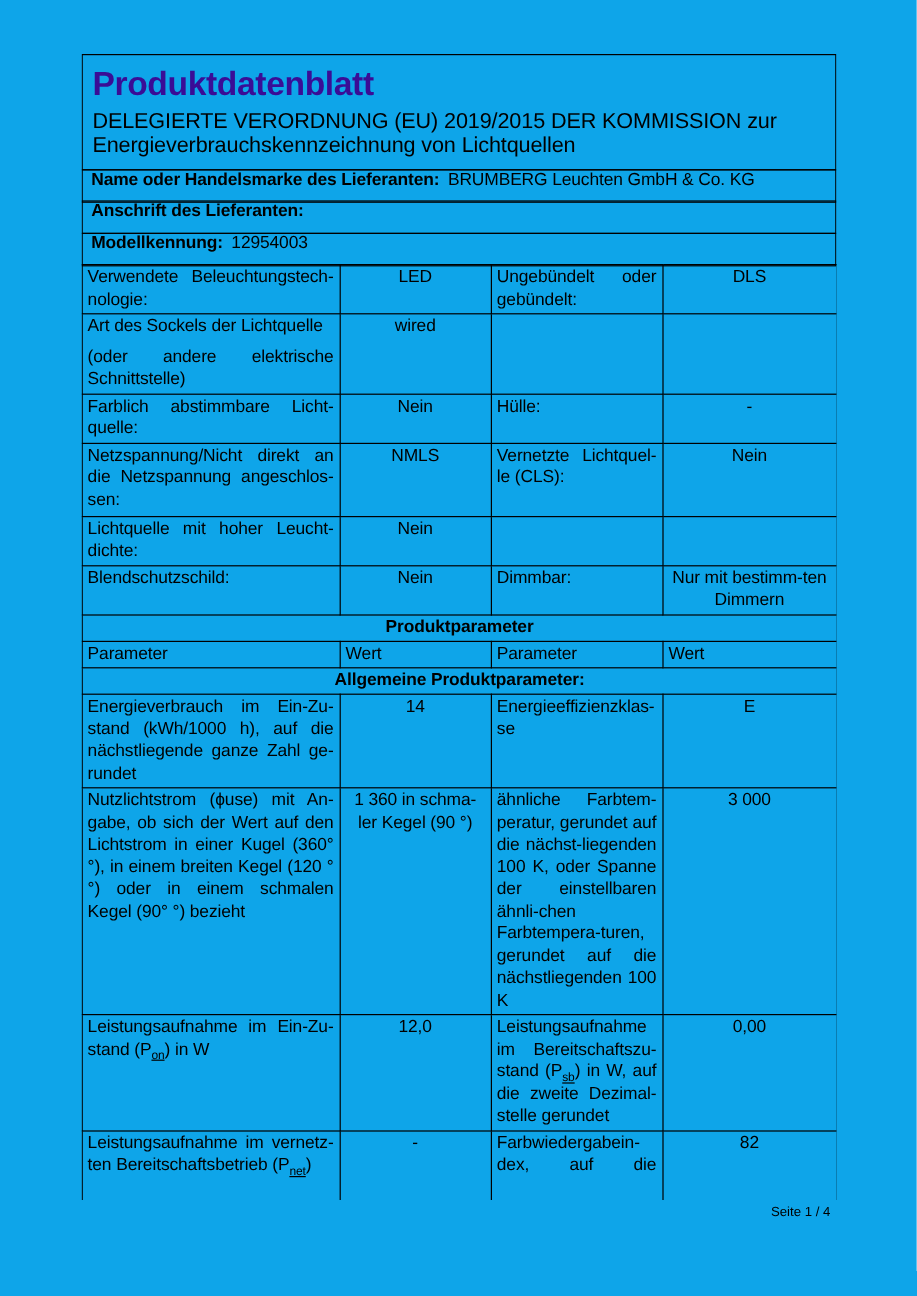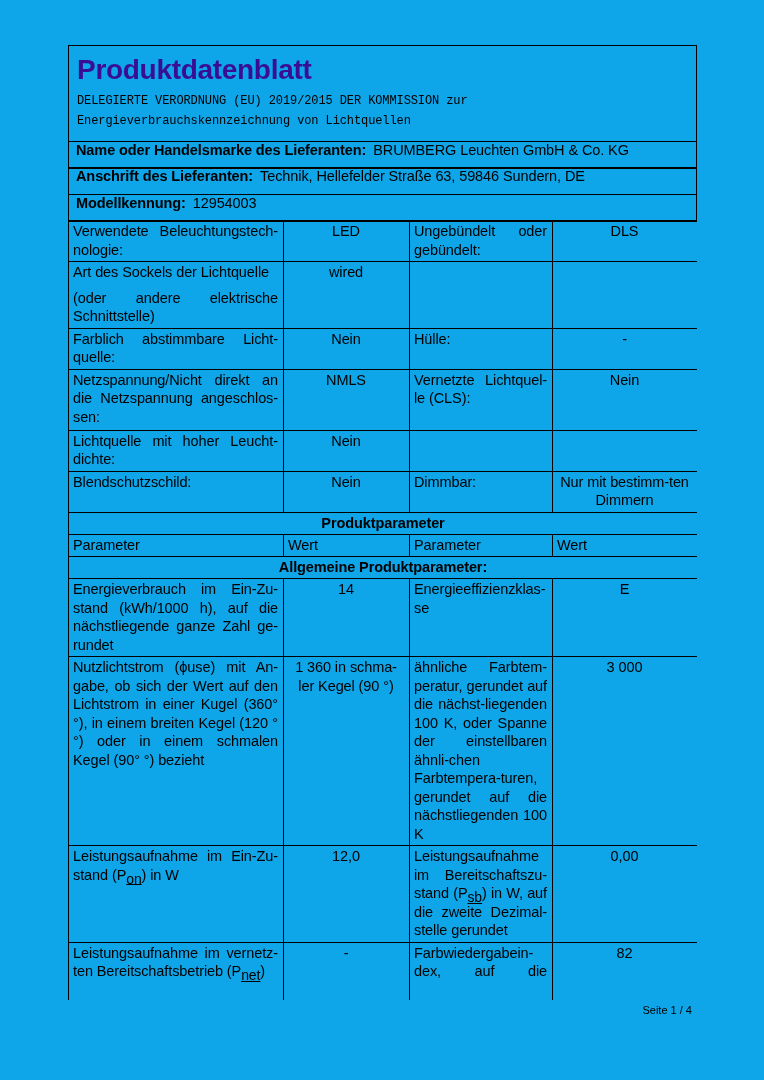--- a/index.html
+++ b/index.html
@@ -29,21 +29,21 @@
   }
   .box.first { margin-top: 0; }
   .titlebox { height: 97px; padding: 5px 8px 0 8px; }
   h1.doc-title {
     margin: 0 0 3px 0;
     font-size: 28px;
     line-height: 37px;
     font-weight: bold;
     letter-spacing: -0.3px;
   }
-  .sub { font-size: 12px; line-height: 20px; letter-spacing: -0.1px; font-family: Liberation Mono, monospace; }
+  .sub { font-size: 18px; line-height: 20px; letter-spacing: -0.1px; }
   .info {
     height: 28px;
     display: flex;
     font-size: 14.5px;
     letter-spacing: -0.1px;
     white-space: nowrap;
   }
   .info .lbl { font-weight: bold; }
   .info .val { margin-left: 7px; }
   table.grid {
@@ -61,21 +61,21 @@
     padding: 1px 5px 2px 4px;
     overflow: hidden;
     word-wrap: break-word;
   }
   td.p { text-align: justify; }
   td.v { text-align: center; }
   td.jl { text-align-last: justify; }
   tr.sec td { text-align: center; font-weight: bold; padding: 1px 3px; }
   tr.colhdr td { text-align: left; }
   .gap { display: block; margin-top: 7px; }
-  sub { font-size: 14px; line-height: 0; text-decoration: underline; }
+  sub { font-size: 10px; line-height: 0; text-decoration: underline; }
   .footer {
     position: absolute;
     top: 1004px;
     right: 72px;
     font-size: 11px;
     letter-spacing: 0;
   }
 </style>
 </head>
 <body>
@@ -88,21 +88,20 @@
       <div class="sub">DELEGIERTE VERORDNUNG (EU) 2019/2015 DER KOMMISSION zur</div>
       <div class="sub">Energieverbrauchskennzeichnung von Lichtquellen</div>
     </div>
 
     <div class="box info">
       <span class="lbl">Name oder Handelsmarke des Lieferanten:</span>
       <span class="val">BRUMBERG Leuchten GmbH &amp; Co. KG</span>
     </div>
     <div class="box info">
       <span class="lbl">Anschrift des Lieferanten:</span>
-      <span class="val">Technik, Hellefelder Straße 63, 59846 Sundern, DE</span>
     </div>
     <div class="box info">
       <span class="lbl">Modellkennung:</span>
       <span class="val">12954003</span>
     </div>
 
     <table class="grid">
       <colgroup>
         <col style="width:215px">
           <col style="width:126px">

